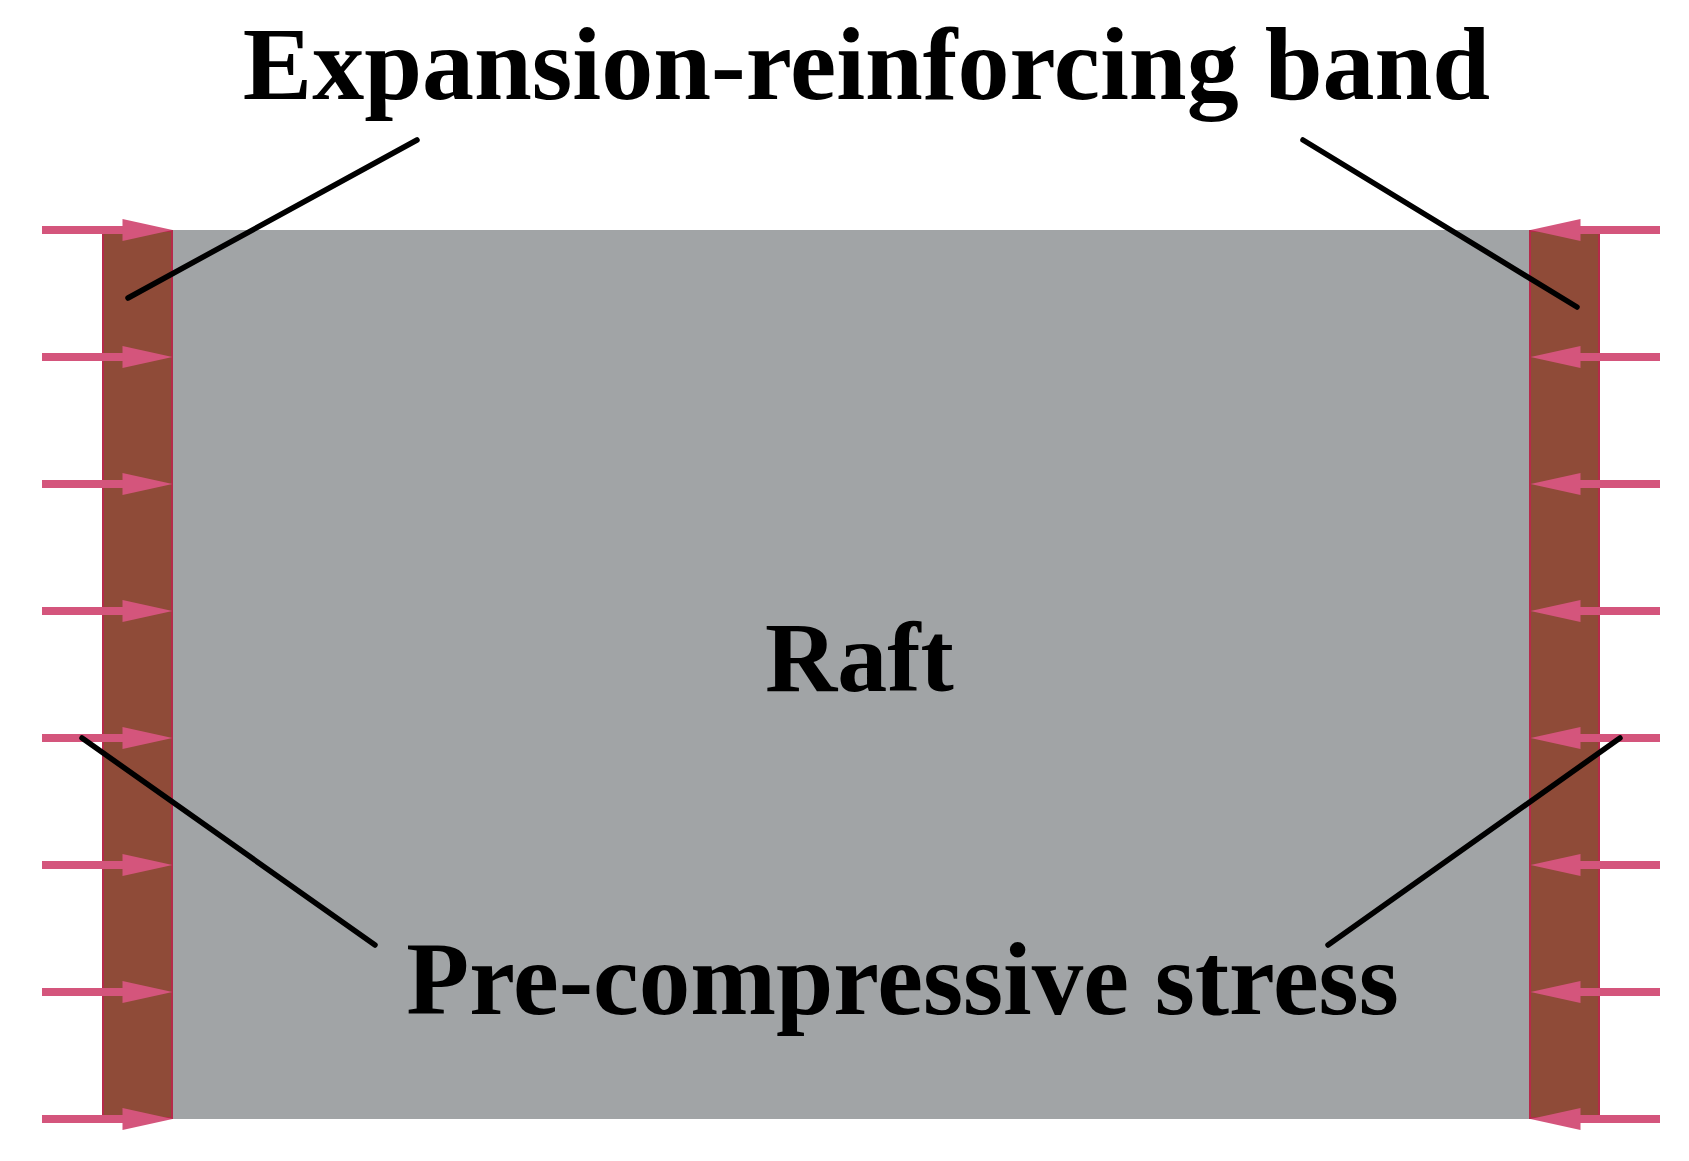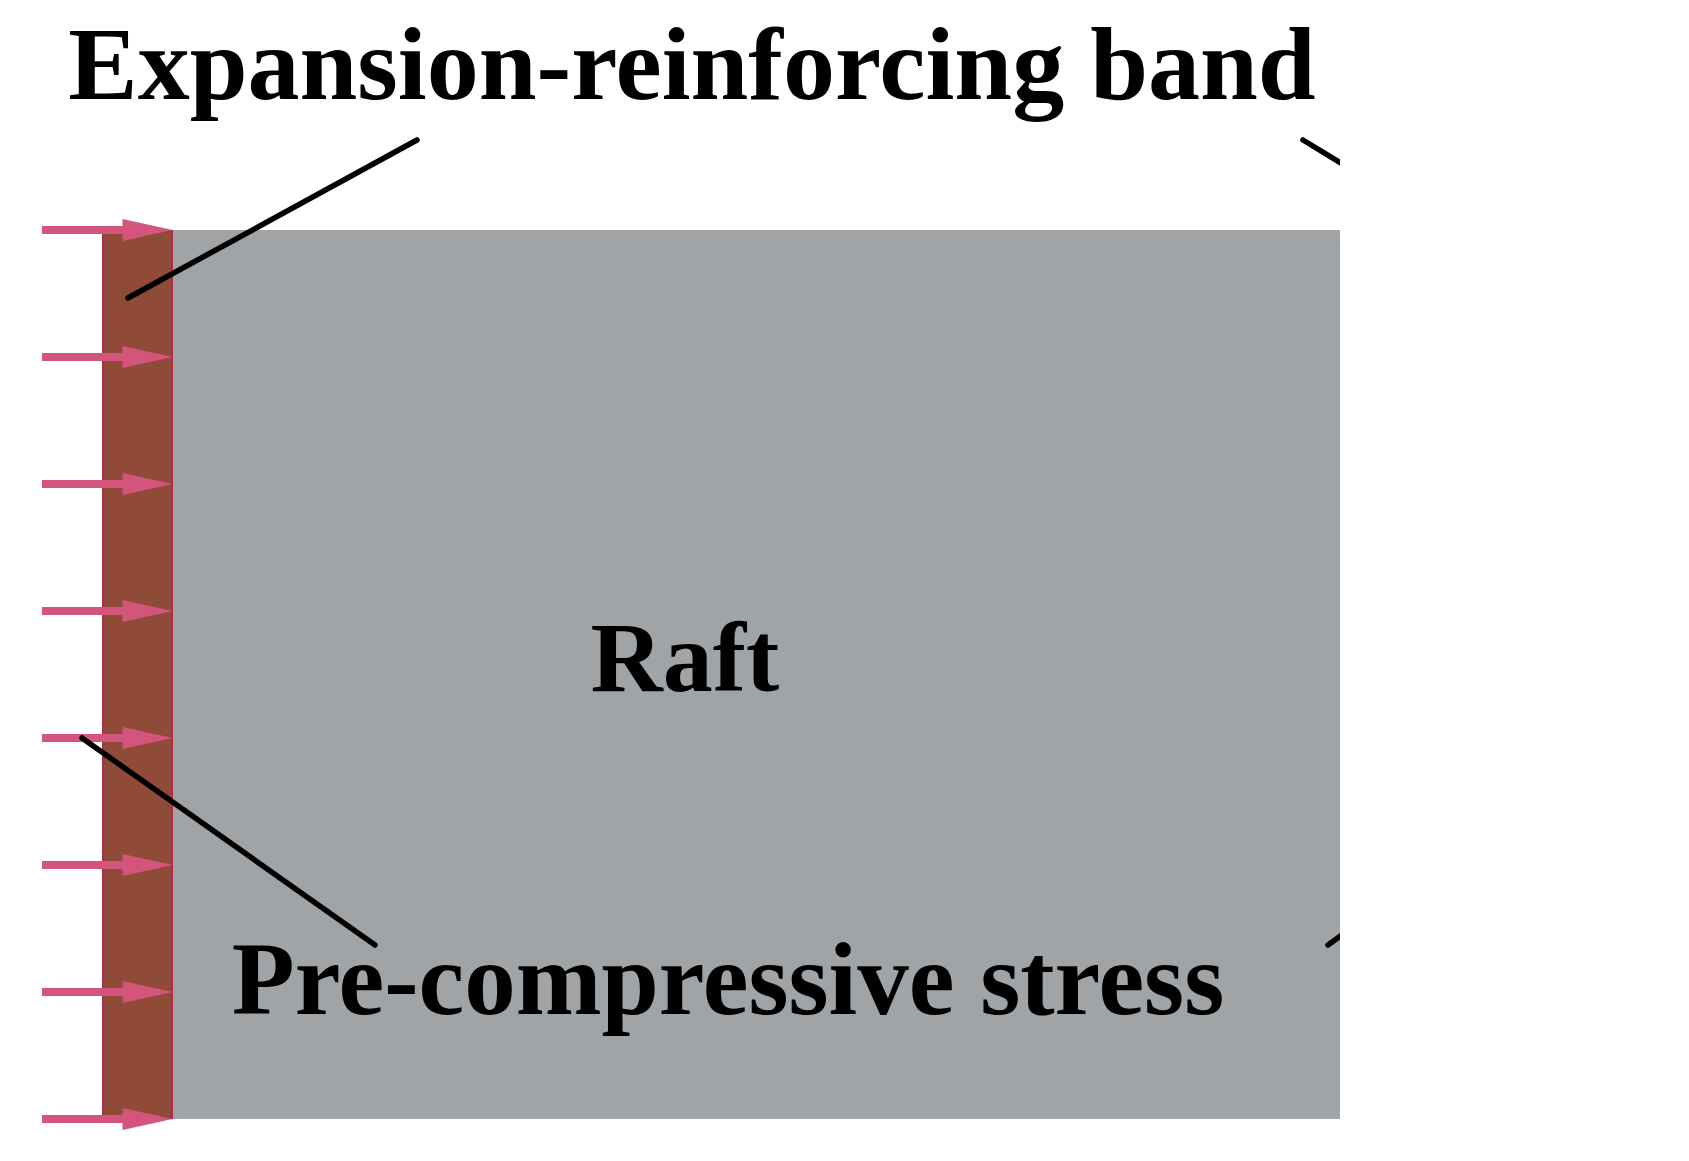--- a/index.html
+++ b/index.html
@@ -47,21 +47,21 @@
   }
   .label.stress{
     top:928px;
     font-size:103px;
     transform:translateX(calc(-50% + 58px));
   }
 </style>
 </head>
 <body>
 
-<div class="canvas" style="width: 1340px; height: 1161px;">
+<div class="canvas" style="width: 1689px; height: 1161px;">
 
   <div class="raft-assembly" style="left: 102px; top: 230px; width: 1498px; height: 889px;">
     <div class="band" style="width: 71px;"></div>
     <div class="raft-body"></div>
     <div class="band" style="width: 71px;"></div>
   </div>
 
   <svg class="overlay" width="1689" height="1161" viewBox="0 0 1689 1161">
       <g fill="#d4557c">
         <polygon points="42,226 126.5,226 126.5,234 42,234"></polygon>

